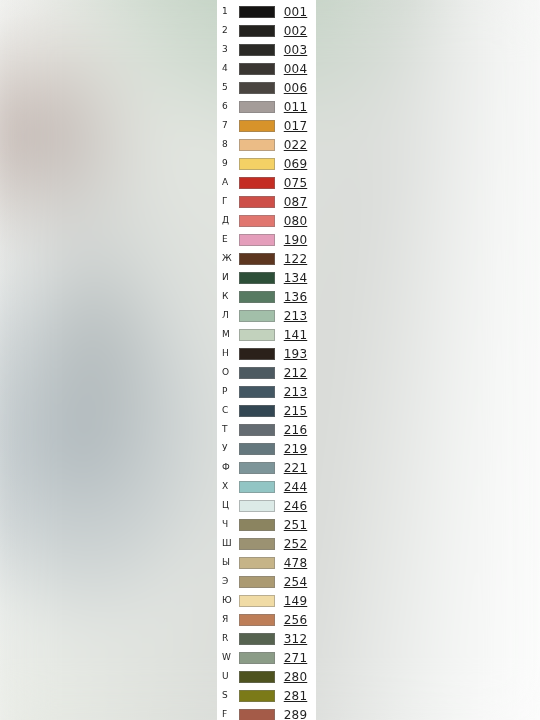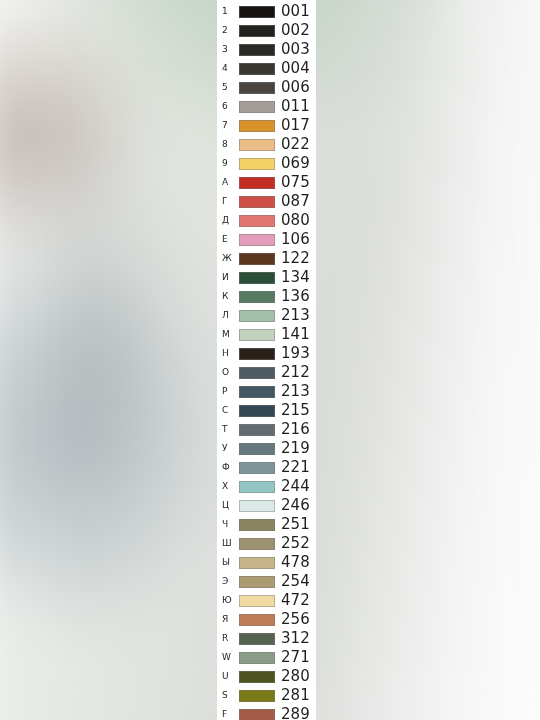--- a/index.html
+++ b/index.html
@@ -113,24 +113,25 @@
   .legend-swatch {
     width: 36px;
     height: 12px;
     border: 1px solid rgba(120, 120, 120, 0.45);
     box-sizing: border-box;
     flex: 0 0 auto;
   }
   .legend-code {
     flex: 1;
     text-align: center;
-    font-size: 15px;
+    font-size: 12px;
     color: #1f1f1f;
     line-height: 1;
     letter-spacing: 0.2px;
+    text-decoration: underline;
   }
 </style>
 </head>
 <body>
 
 <div id="backdrop">
   <div class="bg-layer bg-base"></div>
   <div class="bg-layer bg-green"></div>
   <div class="bg-layer bg-warm"></div>
   <div class="bg-layer bg-steel"></div>
@@ -198,21 +199,21 @@
         <div class="legend-code">087</div>
       </div>
       <div class="legend-row">
         <div class="legend-key">Д</div>
         <div class="legend-swatch" style="background: rgb(224, 118, 111);"></div>
         <div class="legend-code">080</div>
       </div>
       <div class="legend-row">
         <div class="legend-key">Е</div>
         <div class="legend-swatch" style="background: rgb(228, 158, 187);"></div>
-        <div class="legend-code">106</div>
+        <div class="legend-code">190</div>
       </div>
       <div class="legend-row">
         <div class="legend-key">Ж</div>
         <div class="legend-swatch" style="background: rgb(93, 54, 32);"></div>
         <div class="legend-code">122</div>
       </div>
       <div class="legend-row">
         <div class="legend-key">И</div>
         <div class="legend-swatch" style="background: rgb(45, 79, 56);"></div>
         <div class="legend-code">134</div>
@@ -293,21 +294,21 @@
         <div class="legend-code">478</div>
       </div>
       <div class="legend-row">
         <div class="legend-key">Э</div>
         <div class="legend-swatch" style="background: rgb(171, 154, 114);"></div>
         <div class="legend-code">254</div>
       </div>
       <div class="legend-row">
         <div class="legend-key">Ю</div>
         <div class="legend-swatch" style="background: rgb(240, 219, 165);"></div>
-        <div class="legend-code">472</div>
+        <div class="legend-code">149</div>
       </div>
       <div class="legend-row">
         <div class="legend-key">Я</div>
         <div class="legend-swatch" style="background: rgb(189, 126, 88);"></div>
         <div class="legend-code">256</div>
       </div>
       <div class="legend-row">
         <div class="legend-key">R</div>
         <div class="legend-swatch" style="background: rgb(86, 99, 80);"></div>
         <div class="legend-code">312</div>

